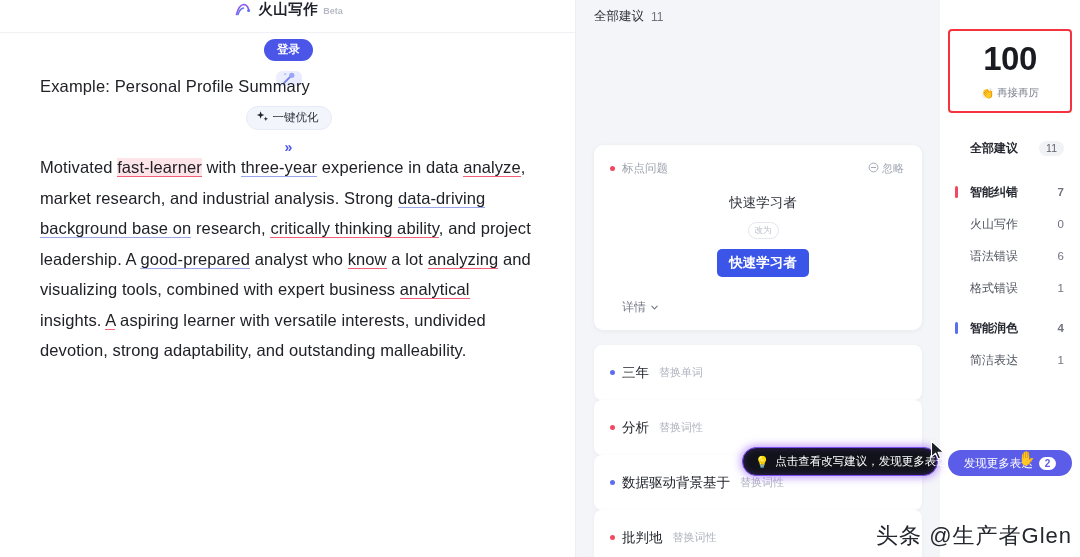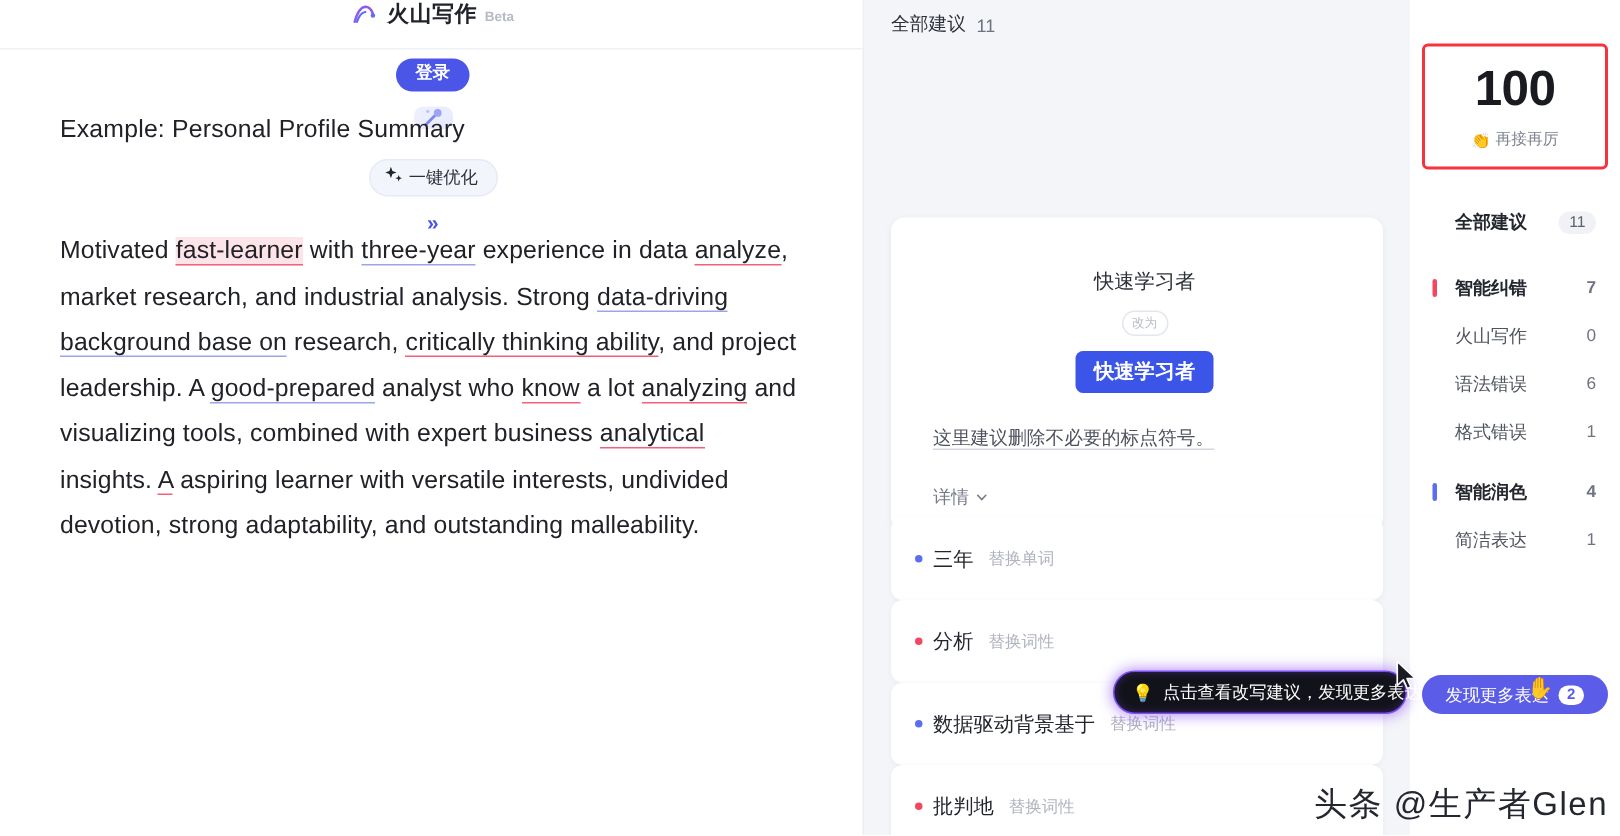--- a/index.html
+++ b/index.html
@@ -295,26 +295,39 @@
     </div>
   </div>
 
   <div class="sugg-pane">
     <div class="sugg-head">
       <span>全部建议</span>
       <span class="cnt">11</span>
     </div>
 
     <div class="sugg-card">
+      <div class="card-top">
+        <span class="dot red"></span>
+        <span class="card-cat">标点问题</span>
+        <span class="sp"></span>
+        <span class="ignore-btn">
+          <span>
+            <svg width="11" height="11" viewBox="0 0 11 11">
+              <circle cx="5.5" cy="5.5" r="4.4" fill="none" stroke="#a3a8b4" stroke-width="1"></circle>
+              <path d="M3.3 5.5 H7.7" stroke="#a3a8b4" stroke-width="1" stroke-linecap="round"></path>
+            </svg>
+          </span>
+          <span>忽略</span>
+        </span>
+      </div>
       <div class="card-rewrite">
         <span class="orig-word">快速学习者</span>
         <span class="arrow-pill">改为</span>
         <span class="new-chip">快速学习者</span>
       </div>
-      <div class="card-desc">这里建议删除不必要的标点符号。</div>
       <div class="card-more">
         <span>详情</span>
         <span>
           <svg width="9" height="9" viewBox="0 0 9 9">
               <path d="M1.8 3.2 L4.5 6 L7.2 3.2" fill="none" stroke="#767b87" stroke-width="1.1" stroke-linecap="round"></path>
             </svg>
         </span>
       </div>
     </div>
 

